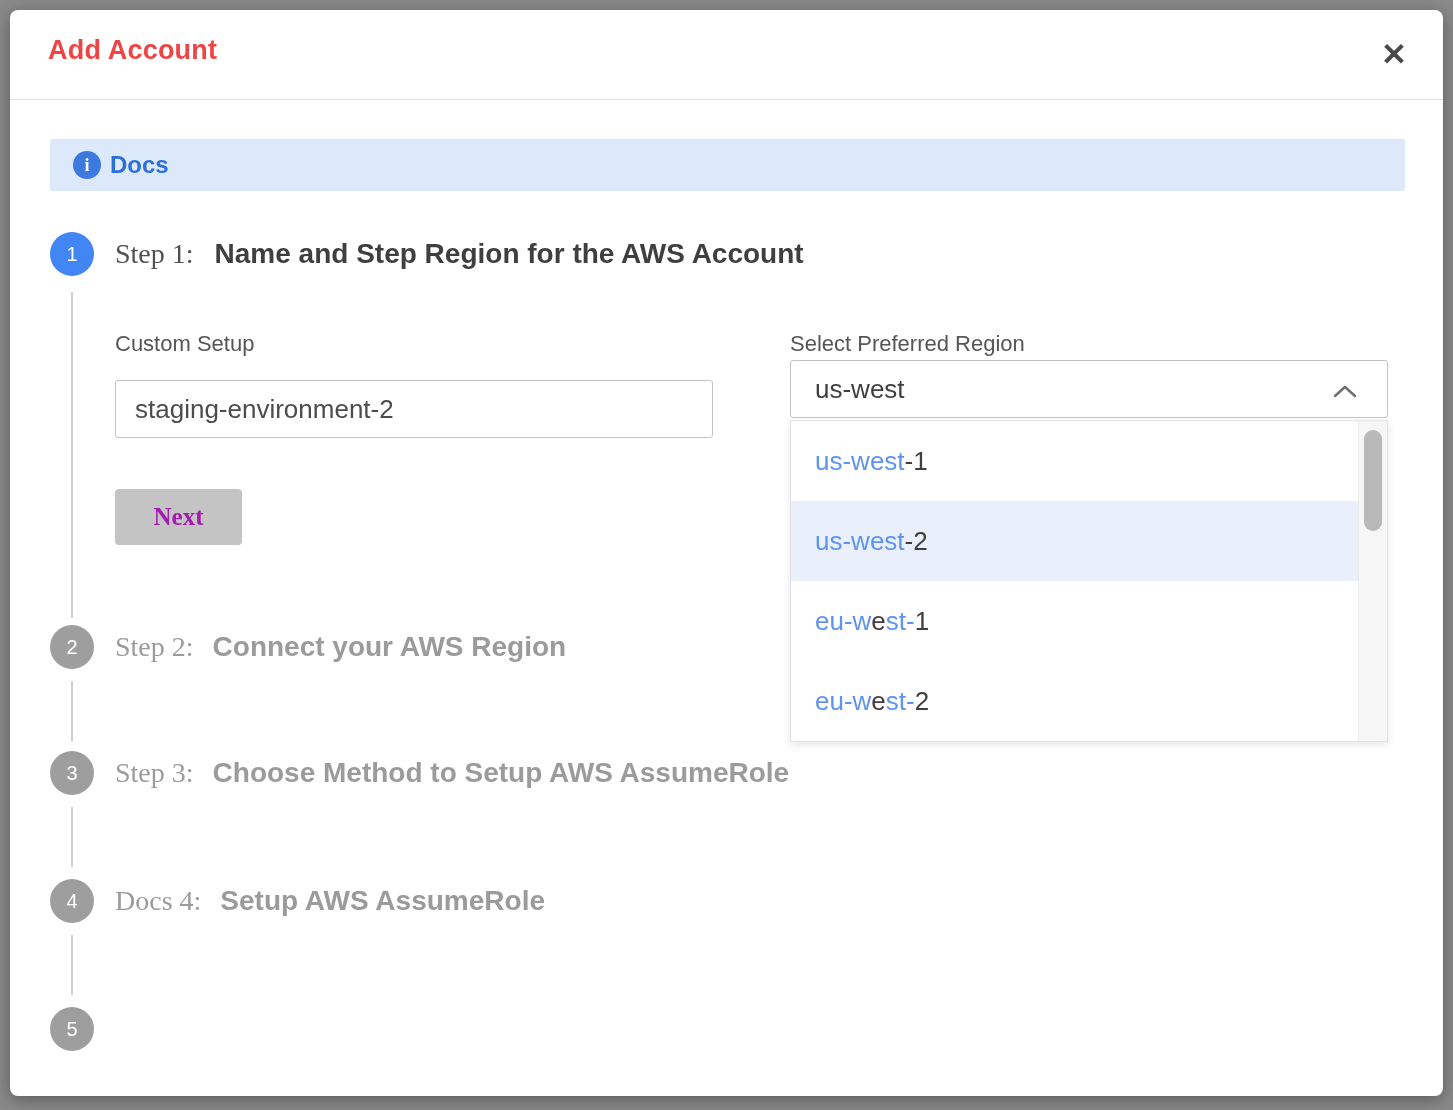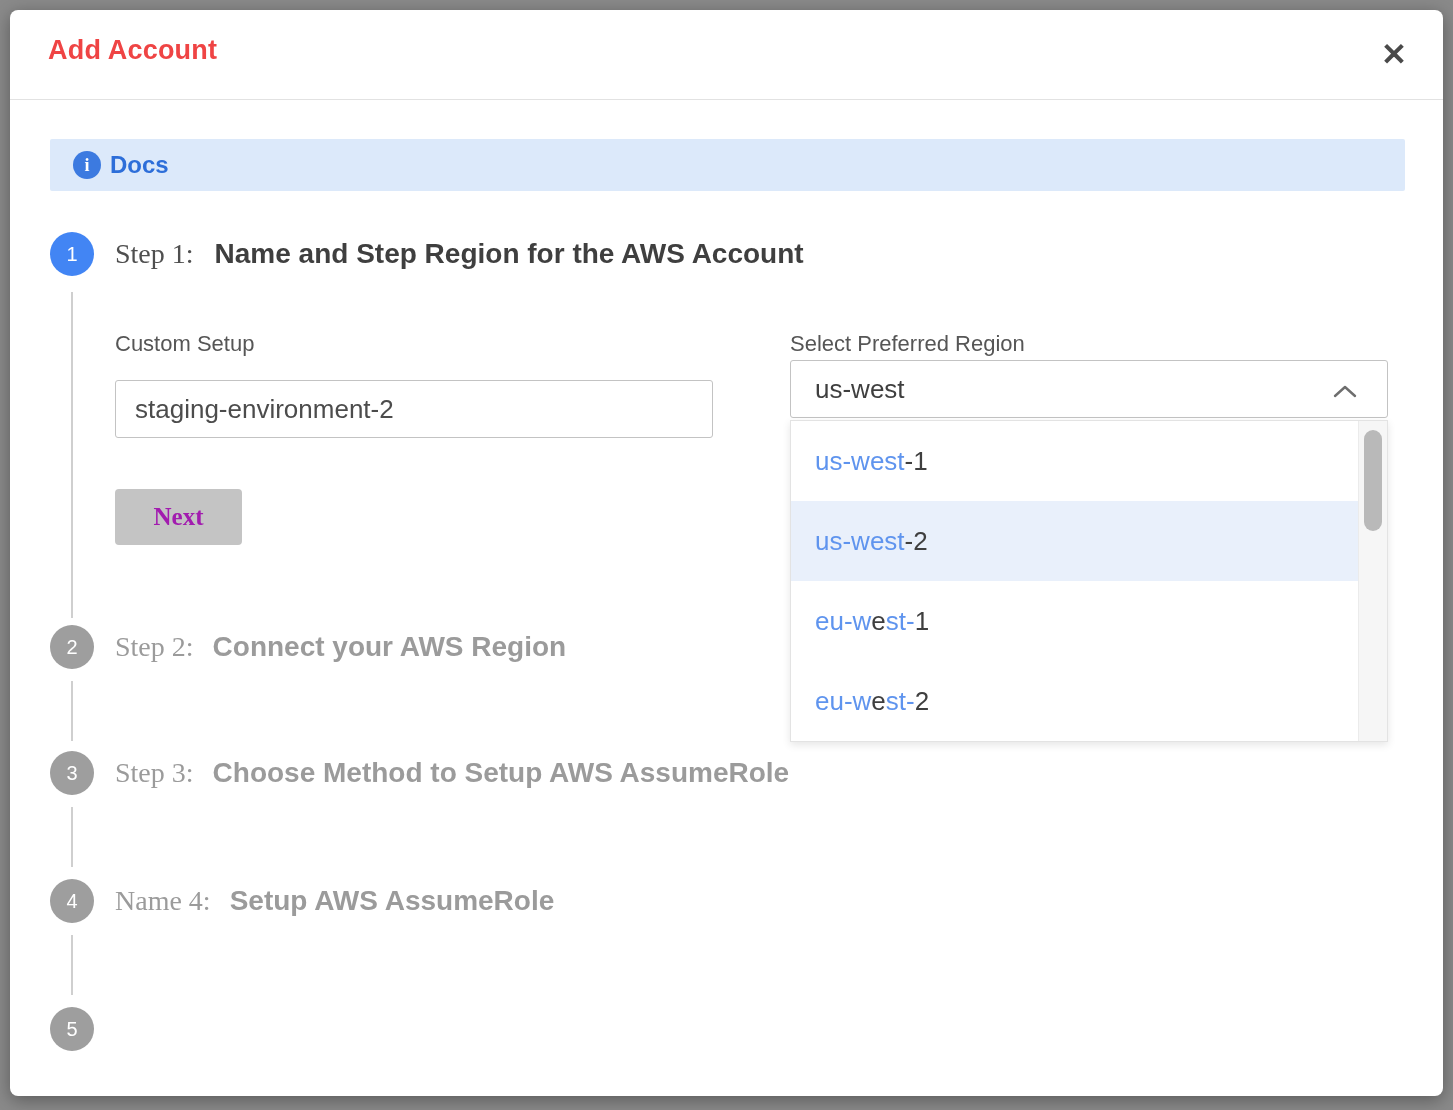--- a/index.html
+++ b/index.html
@@ -162,21 +162,21 @@
   <div class="connector" style="top:671px; height:60px;"></div>
 
   <div class="step-row inactive" style="top:741px;">
     <span class="step-circle inactive">3</span>
     <span class="step-label"><span class="step-prefix">Step 3:</span><span class="step-title">Choose Method to Setup AWS AssumeRole</span></span>
   </div>
   <div class="connector" style="top:797px; height:60px;"></div>
 
   <div class="step-row inactive" style="top:869px;">
     <span class="step-circle inactive">4</span>
-    <span class="step-label"><span class="step-prefix">Name 4:</span><span class="step-title">Setup AWS AssumeRole</span></span>
+    <span class="step-label"><span class="step-prefix">Docs 4:</span><span class="step-title">Setup AWS AssumeRole</span></span>
   </div>
   <div class="connector" style="top:925px; height:60px;"></div>
 
   <div class="step-row inactive" style="top:997px;">
     <span class="step-circle inactive">5</span>
   </div>
 
 </div>
 
 </body></html>

